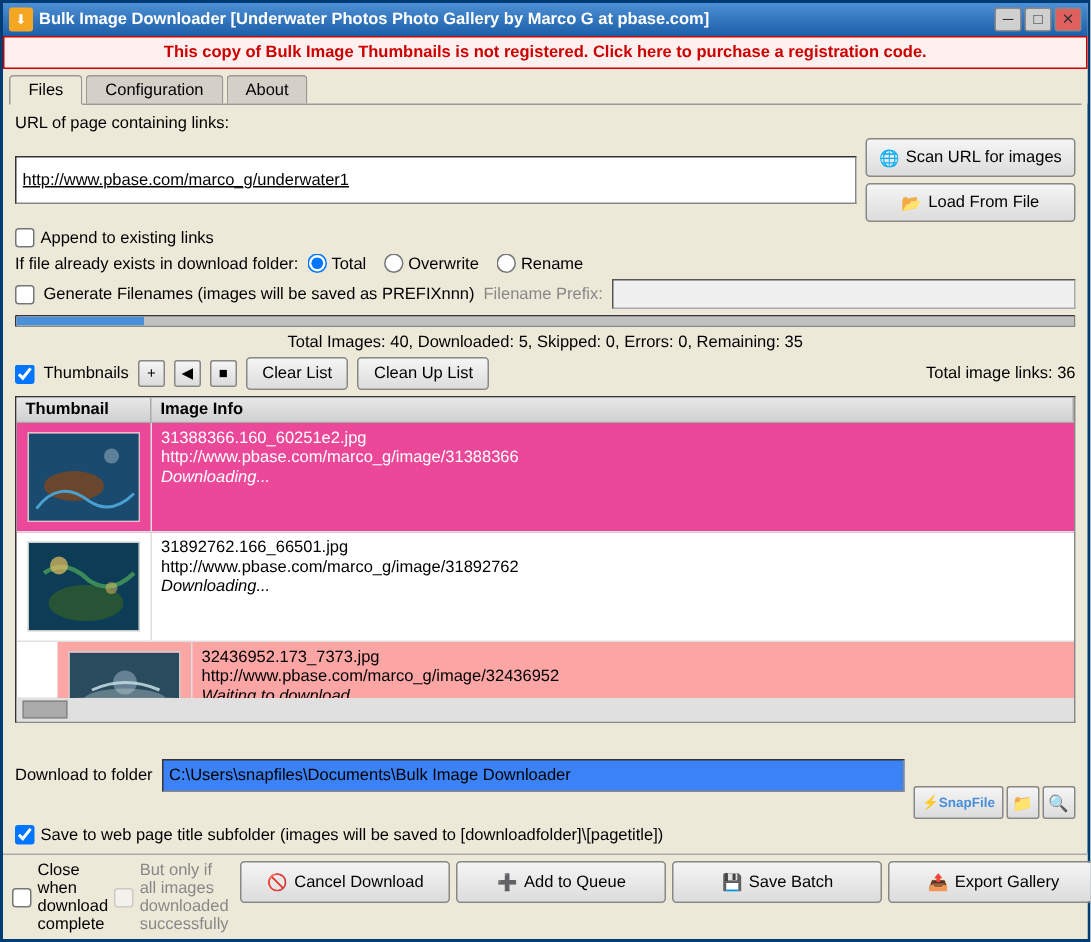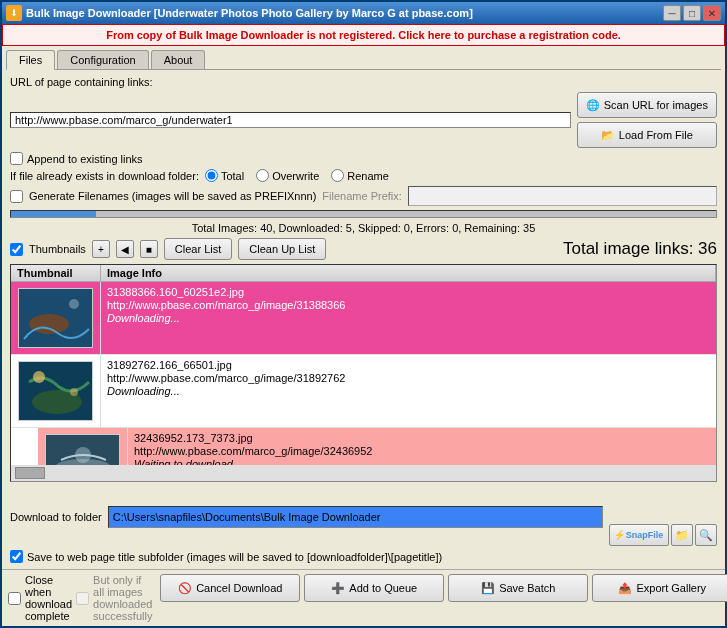--- a/index.html
+++ b/index.html
@@ -129,25 +129,26 @@
       color: #000;
     }
 
     .url-row {
       display: flex;
       align-items: center;
       gap: 6px;
     }
     .url-input {
       flex: 1;
-      height: 16px;
+      height: 32px;
       border: 1px inset #888;
       background: white;
       padding: 0 4px;
       font-size: 11px;
+      text-decoration: underline;
     }
 
     .right-buttons {
       display: flex;
       flex-direction: column;
       gap: 4px;
       min-width: 140px;
     }
 
     .btn {
@@ -231,21 +232,21 @@
       background: linear-gradient(to bottom, #f5f5f5, #dcdcdc);
       border: 1px solid #888;
       border-radius: 2px;
       cursor: pointer;
       display: flex;
       align-items: center;
       justify-content: center;
       font-size: 10px;
     }
     .spacer { flex: 1; }
-    .total-links { font-size: 17px; color: #000; }
+    .total-links { font-size: 11px; color: #000; }
 
     .list-area {
       flex: 1;
       border: 1px inset #888;
       background: white;
       overflow: hidden;
       display: flex;
       flex-direction: column;
       min-height: 0;
     }
@@ -425,21 +426,21 @@
       <div class="title-icon">⬇</div>
       <span class="title-text">Bulk Image Downloader [Underwater Photos Photo Gallery by Marco G at pbase.com]</span>
     </div>
     <div class="title-buttons">
       <div class="title-btn">─</div>
       <div class="title-btn">□</div>
       <div class="title-btn close">✕</div>
     </div>
   </div>
 
-  <div class="banner">From copy of Bulk Image Downloader is not registered. Click here to purchase a registration code.</div>
+  <div class="banner">This copy of Bulk Image Thumbnails is not registered. Click here to purchase a registration code.</div>
 
   <div class="tabs">
     <div class="tab active">
       <span>Files</span>
     </div>
     <div class="tab">
       <span>Configuration</span>
     </div>
     <div class="tab">
       <span>About</span>

